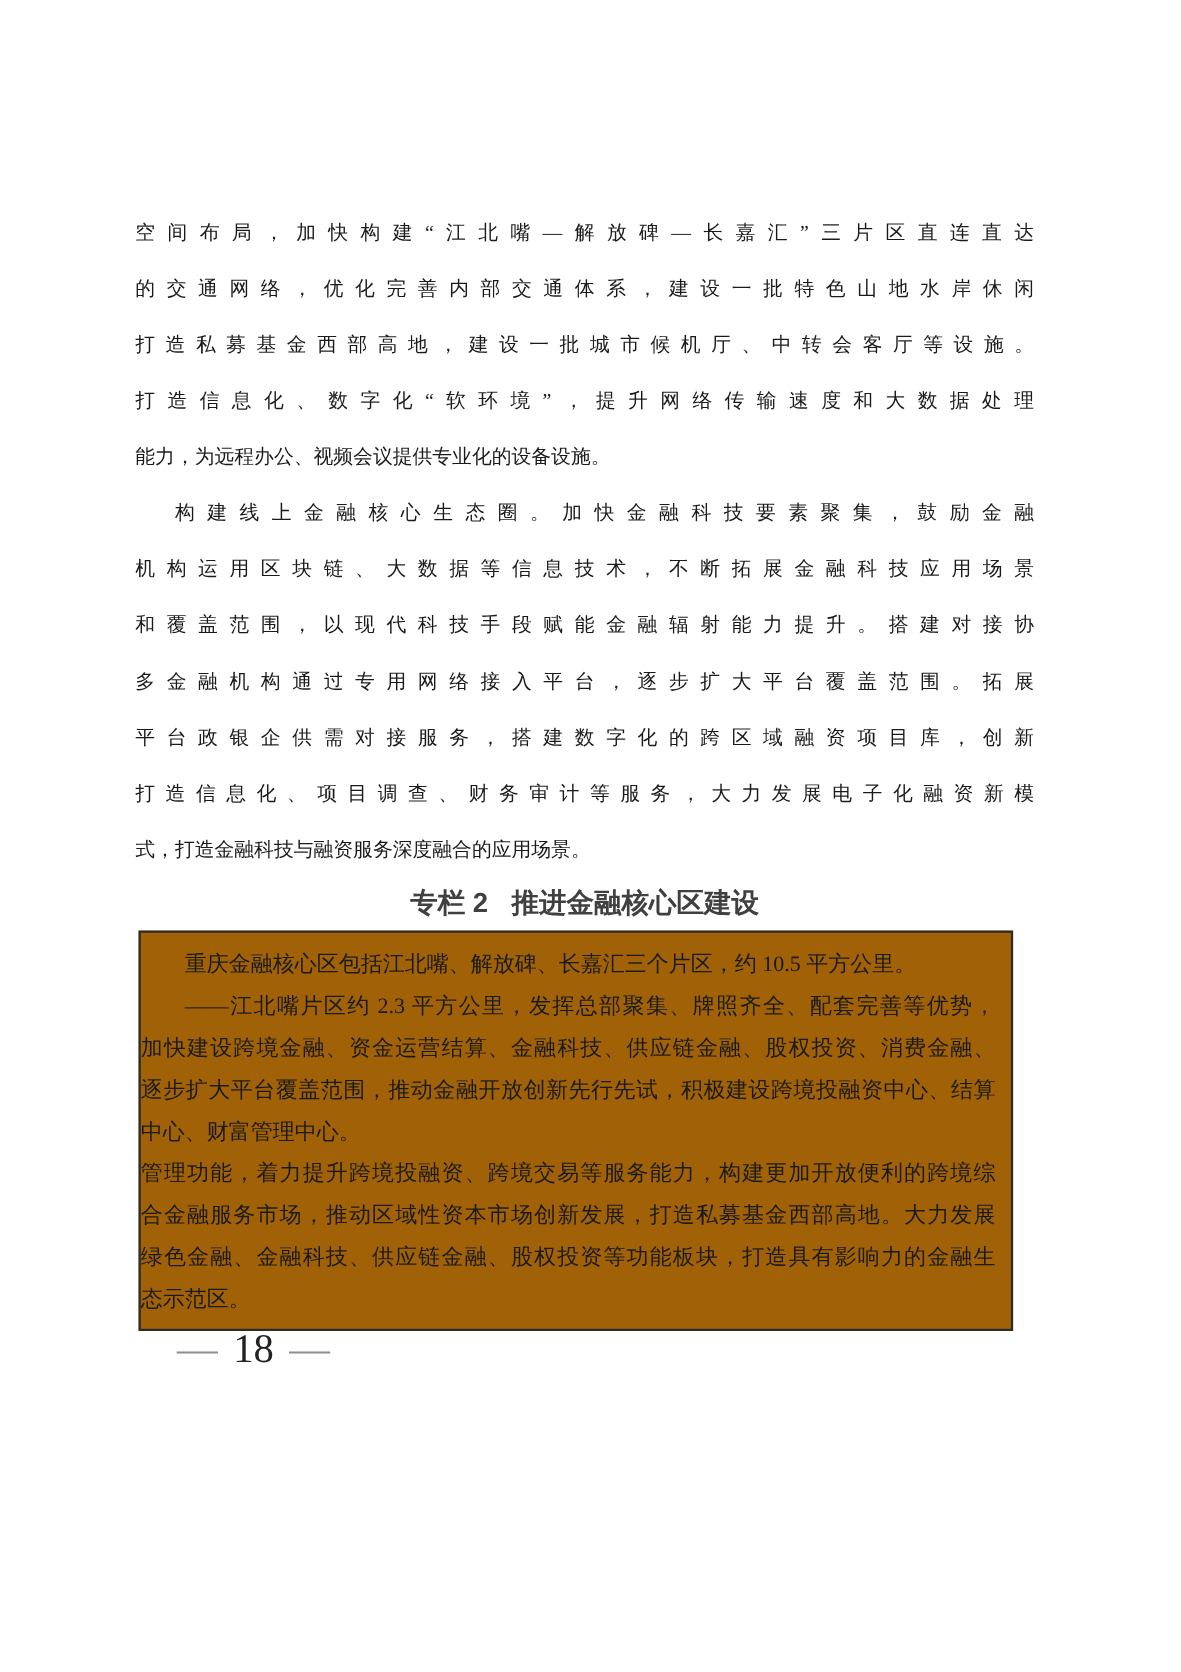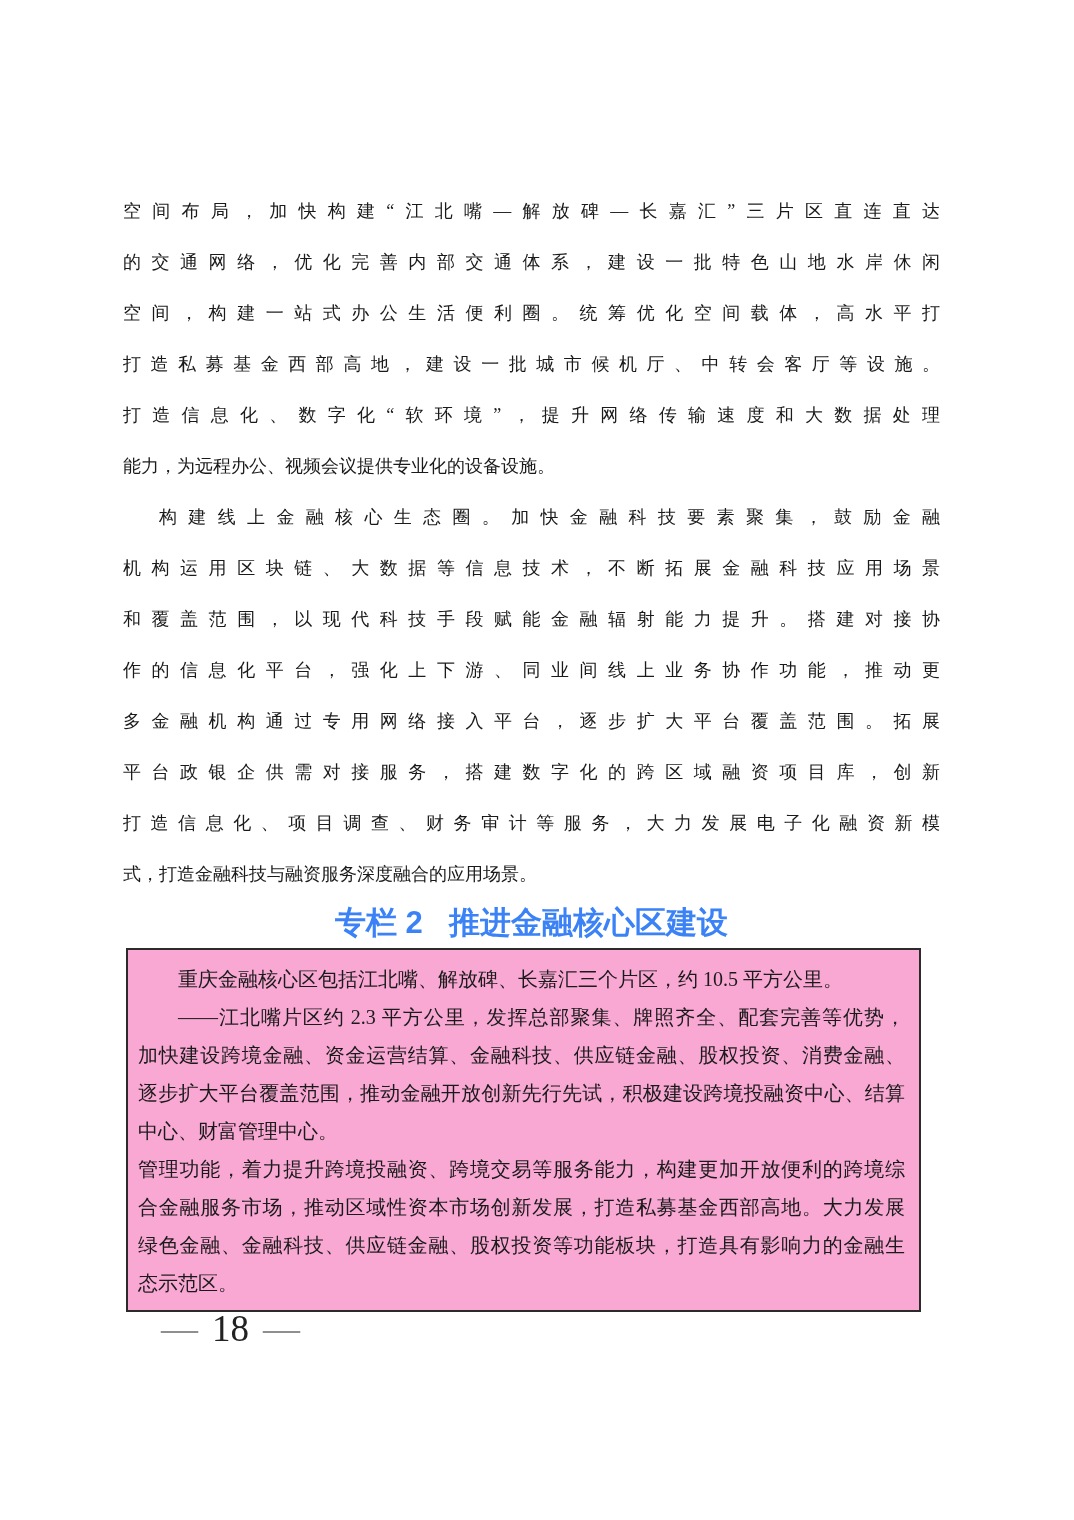--- a/index.html
+++ b/index.html
@@ -32,33 +32,33 @@
   .bline.end { text-align-last: left; white-space: normal; }
   .bline.indent { text-indent: 2em; }
 
   .column-heading {
     margin-top: 2px;
     height: 42px;
     line-height: 42px;
     text-align: center;
     font-family: "Liberation Sans", "DejaVu Sans", sans-serif;
     font-weight: 700;
-    font-size: 31px;
-    color: #3b82f6;
+    font-size: 25px;
+    color: #404040;
   }
   .column-heading .label { margin-right: 0.85em; }
 
   .column-box {
     margin-top: 4px;
     margin-left: 3px;
     width: 795px;
     box-sizing: border-box;
     border: 2px solid #2b2b2b;
-    padding: 10px 14px 8px 10px;
-    background: #f9a8d4;
+    padding: 10px 14px 8px 0;
+    background: #a16207;
   }
   .xline {
     font-size: 20px;
     line-height: 38px;
     height: 38px;
     text-align: justify;
     text-align-last: justify;
     white-space: nowrap;
     overflow: hidden;
     color: #1a1a1a;
@@ -76,31 +76,29 @@
   .page-footer .num { margin: 0 14px; color: #222222; }
 </style>
 </head>
 <body>
 
 <div class="page">
 
   <div>
     <div class="bline">空间布局，加快构建“江北嘴—解放碑—长嘉汇”三片区直连直达</div>
     <div class="bline">的交通网络，优化完善内部交通体系，建设一批特色山地水岸休闲</div>
-    <div class="bline">空间，构建一站式办公生活便利圈。统筹优化空间载体，高水平打</div>
     <div class="bline">打造私募基金西部高地，建设一批城市候机厅、中转会客厅等设施。</div>
     <div class="bline">打造信息化、数字化“软环境”，提升网络传输速度和大数据处理</div>
     <div class="bline end">能力，为远程办公、视频会议提供专业化的设备设施。</div>
   </div>
 
   <div>
     <div class="bline indent">构建线上金融核心生态圈。加快金融科技要素聚集，鼓励金融</div>
     <div class="bline">机构运用区块链、大数据等信息技术，不断拓展金融科技应用场景</div>
     <div class="bline">和覆盖范围，以现代科技手段赋能金融辐射能力提升。搭建对接协</div>
-    <div class="bline">作的信息化平台，强化上下游、同业间线上业务协作功能，推动更</div>
     <div class="bline">多金融机构通过专用网络接入平台，逐步扩大平台覆盖范围。拓展</div>
     <div class="bline">平台政银企供需对接服务，搭建数字化的跨区域融资项目库，创新</div>
     <div class="bline">打造信息化、项目调查、财务审计等服务，大力发展电子化融资新模</div>
     <div class="bline end">式，打造金融科技与融资服务深度融合的应用场景。</div>
   </div>
 
   <div class="column-heading">
     <span class="label">专栏 2</span><span>推进金融核心区建设</span>
   </div>
 

